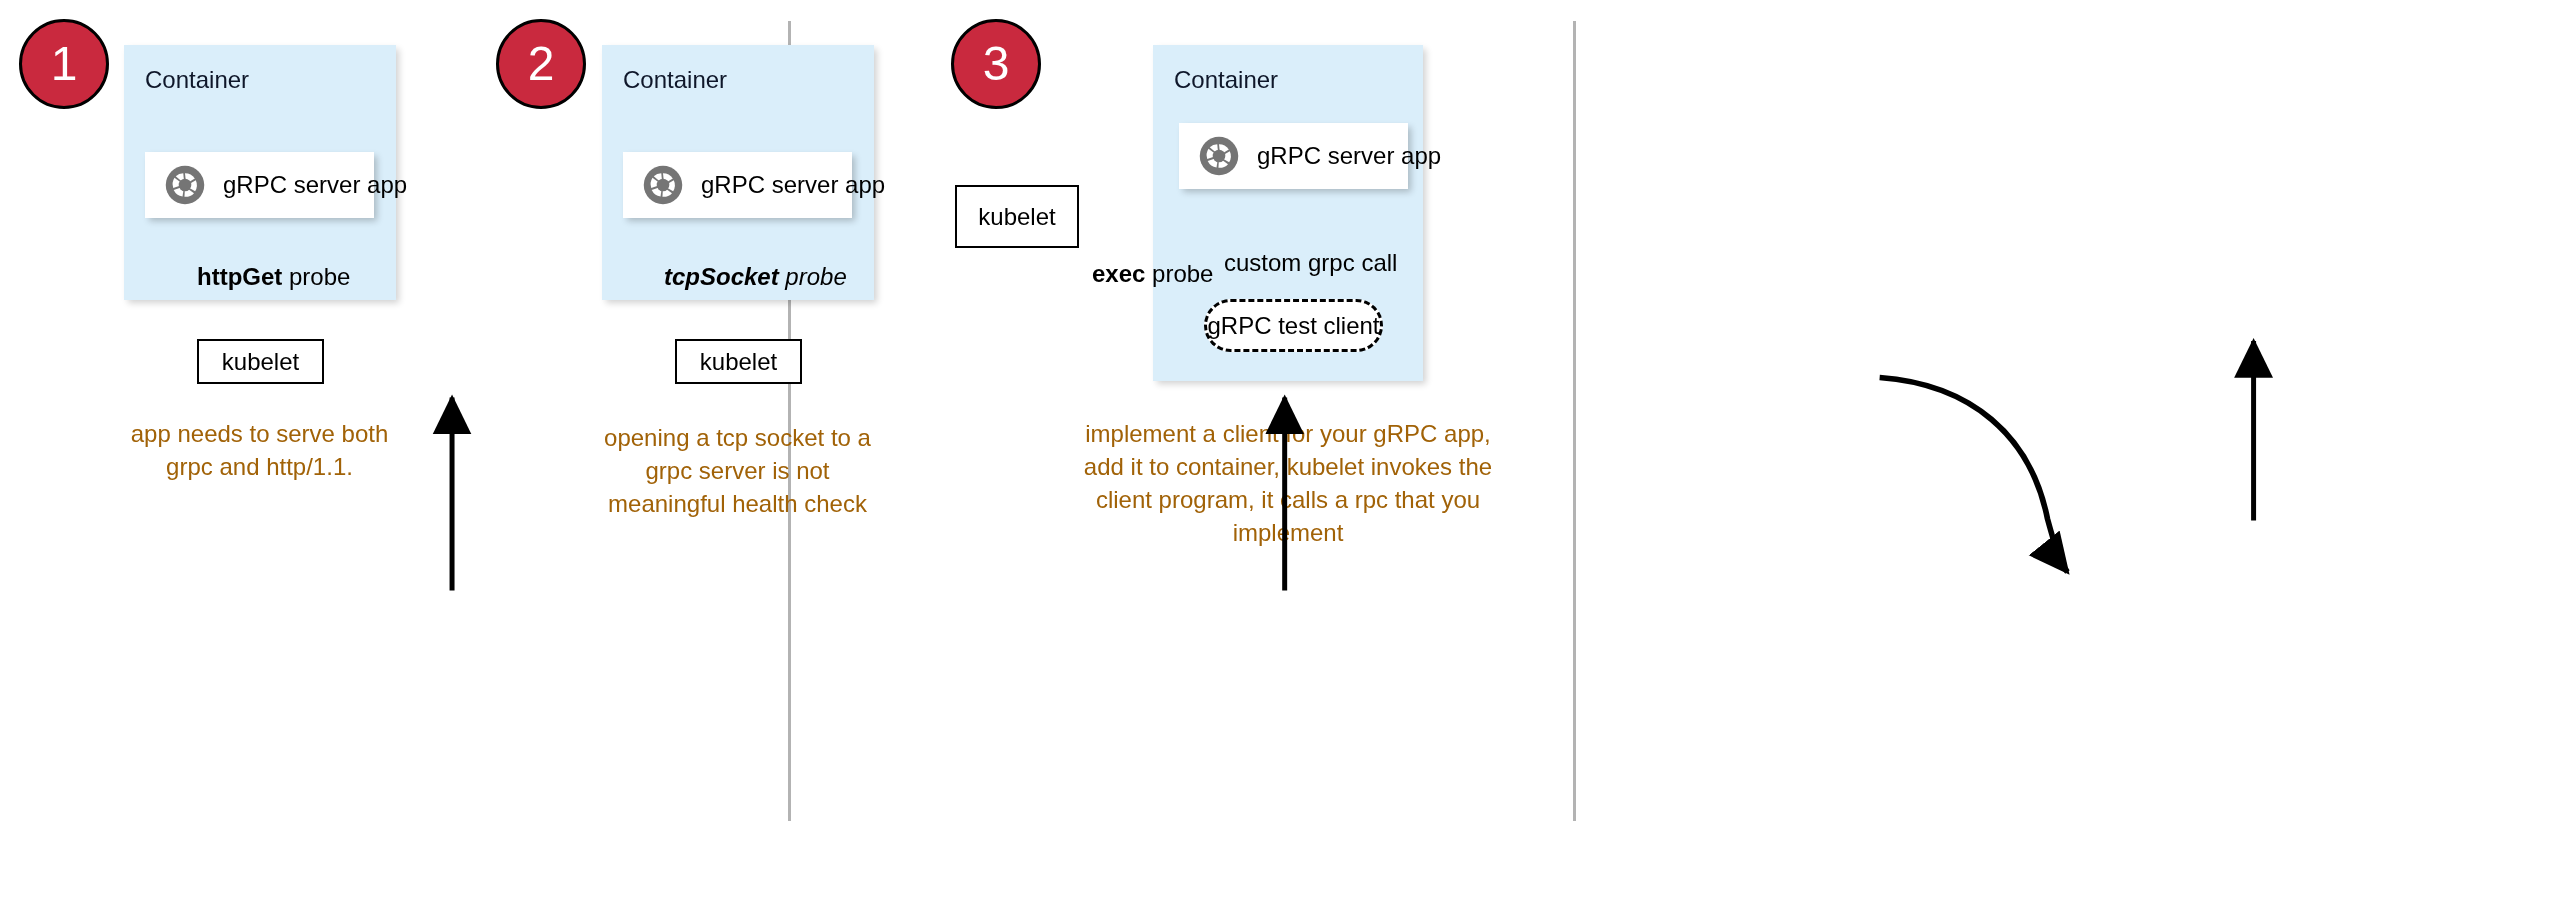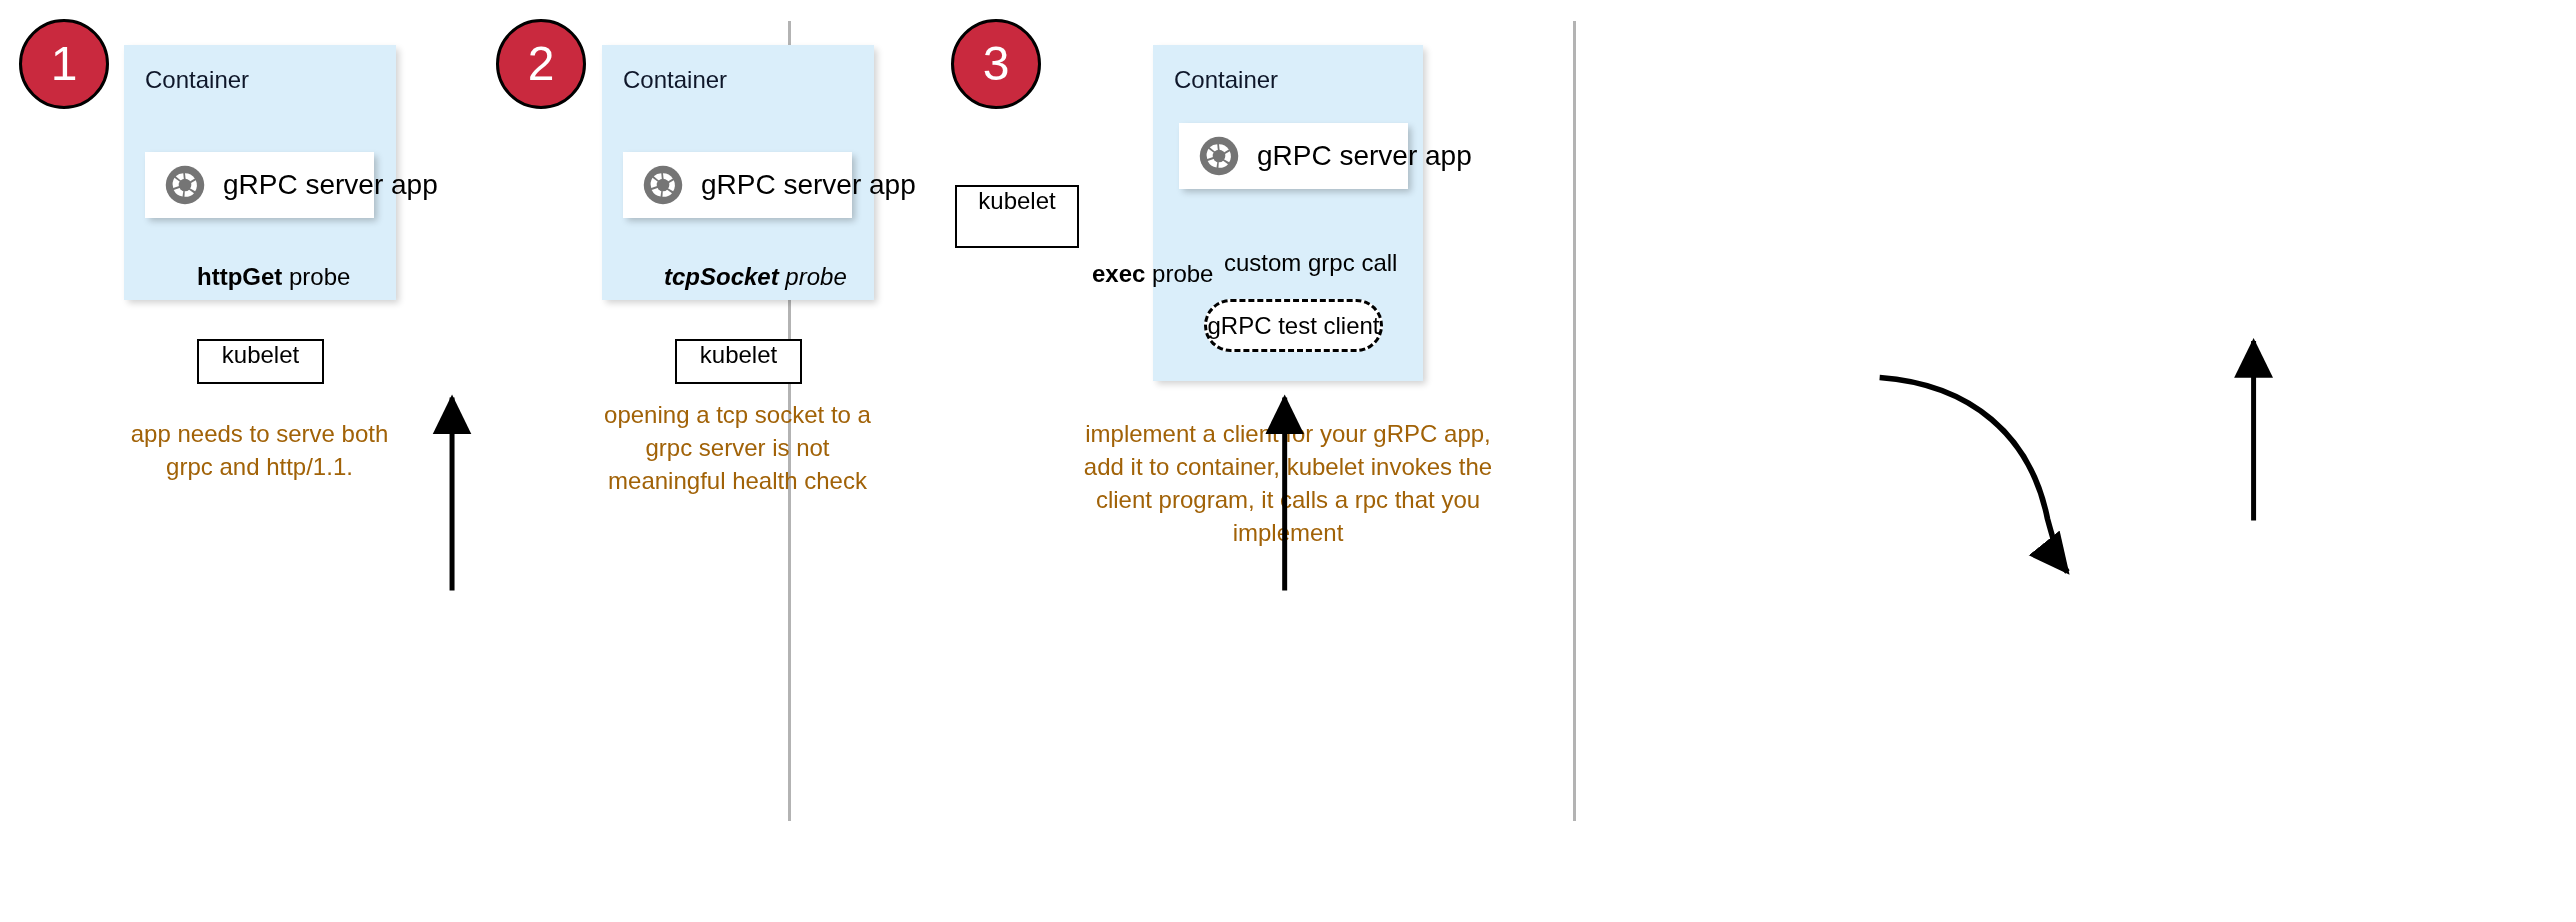--- a/index.html
+++ b/index.html
@@ -71,35 +71,36 @@
   .app-card {
     position: absolute;
     background: #ffffff;
     box-shadow: 3.8px 3.8px 6.7px rgba(0,0,0,0.22);
     display: flex;
     align-items: center;
     box-sizing: border-box;
     padding-left: 19px;
   }
   .app-card .app-label {
-    font-size: 28px;
+    font-size: 24px;
     margin-left: 17px;
     white-space: nowrap;
   }
 
   
   .aperture-icon { display: block; flex: none; }
 
   
   .kubelet-box {
     position: absolute;
     background: #ffffff;
     border: 2.9px solid #000000;
     box-sizing: border-box;
     display: flex;
+    align-items: center;
     justify-content: center;
     font-size: 24px;
   }
 
   
   .test-client {
     position: absolute;
     background: #ffffff;
     border: 3.8px dashed #000000;
     border-radius: 46px;
@@ -205,21 +206,21 @@
   </div>
 
   <div class="edge-label" style="left:664px; top:263px;font-style:italic;">
     <b>tcpSocket</b><span> probe</span>
   </div>
 
   <div class="kubelet-box" style="left:675px; top:339px; width:127px; height:45px;">
     <span>kubelet</span>
   </div>
 
-  <div class="caption" style="left:592px; top:398px; width:291px;">opening a tcp socket to a grpc server is not meaningful health check</div>
+  <div class="caption" style="left:592px; top:421px; width:291px;">opening a tcp socket to a grpc server is not meaningful health check</div>
 
   <div class="step-badge" style="left:951px; top:19px;">
     <span>3</span>
   </div>
 
   <div class="container-box" style="left:1153px; top:45px; width:270px; height:336px;">
     <div class="container-label">Container</div>
   </div>
 
   <div class="app-card" style="left:1179px; top:123px; width:229px; height:66px;">

